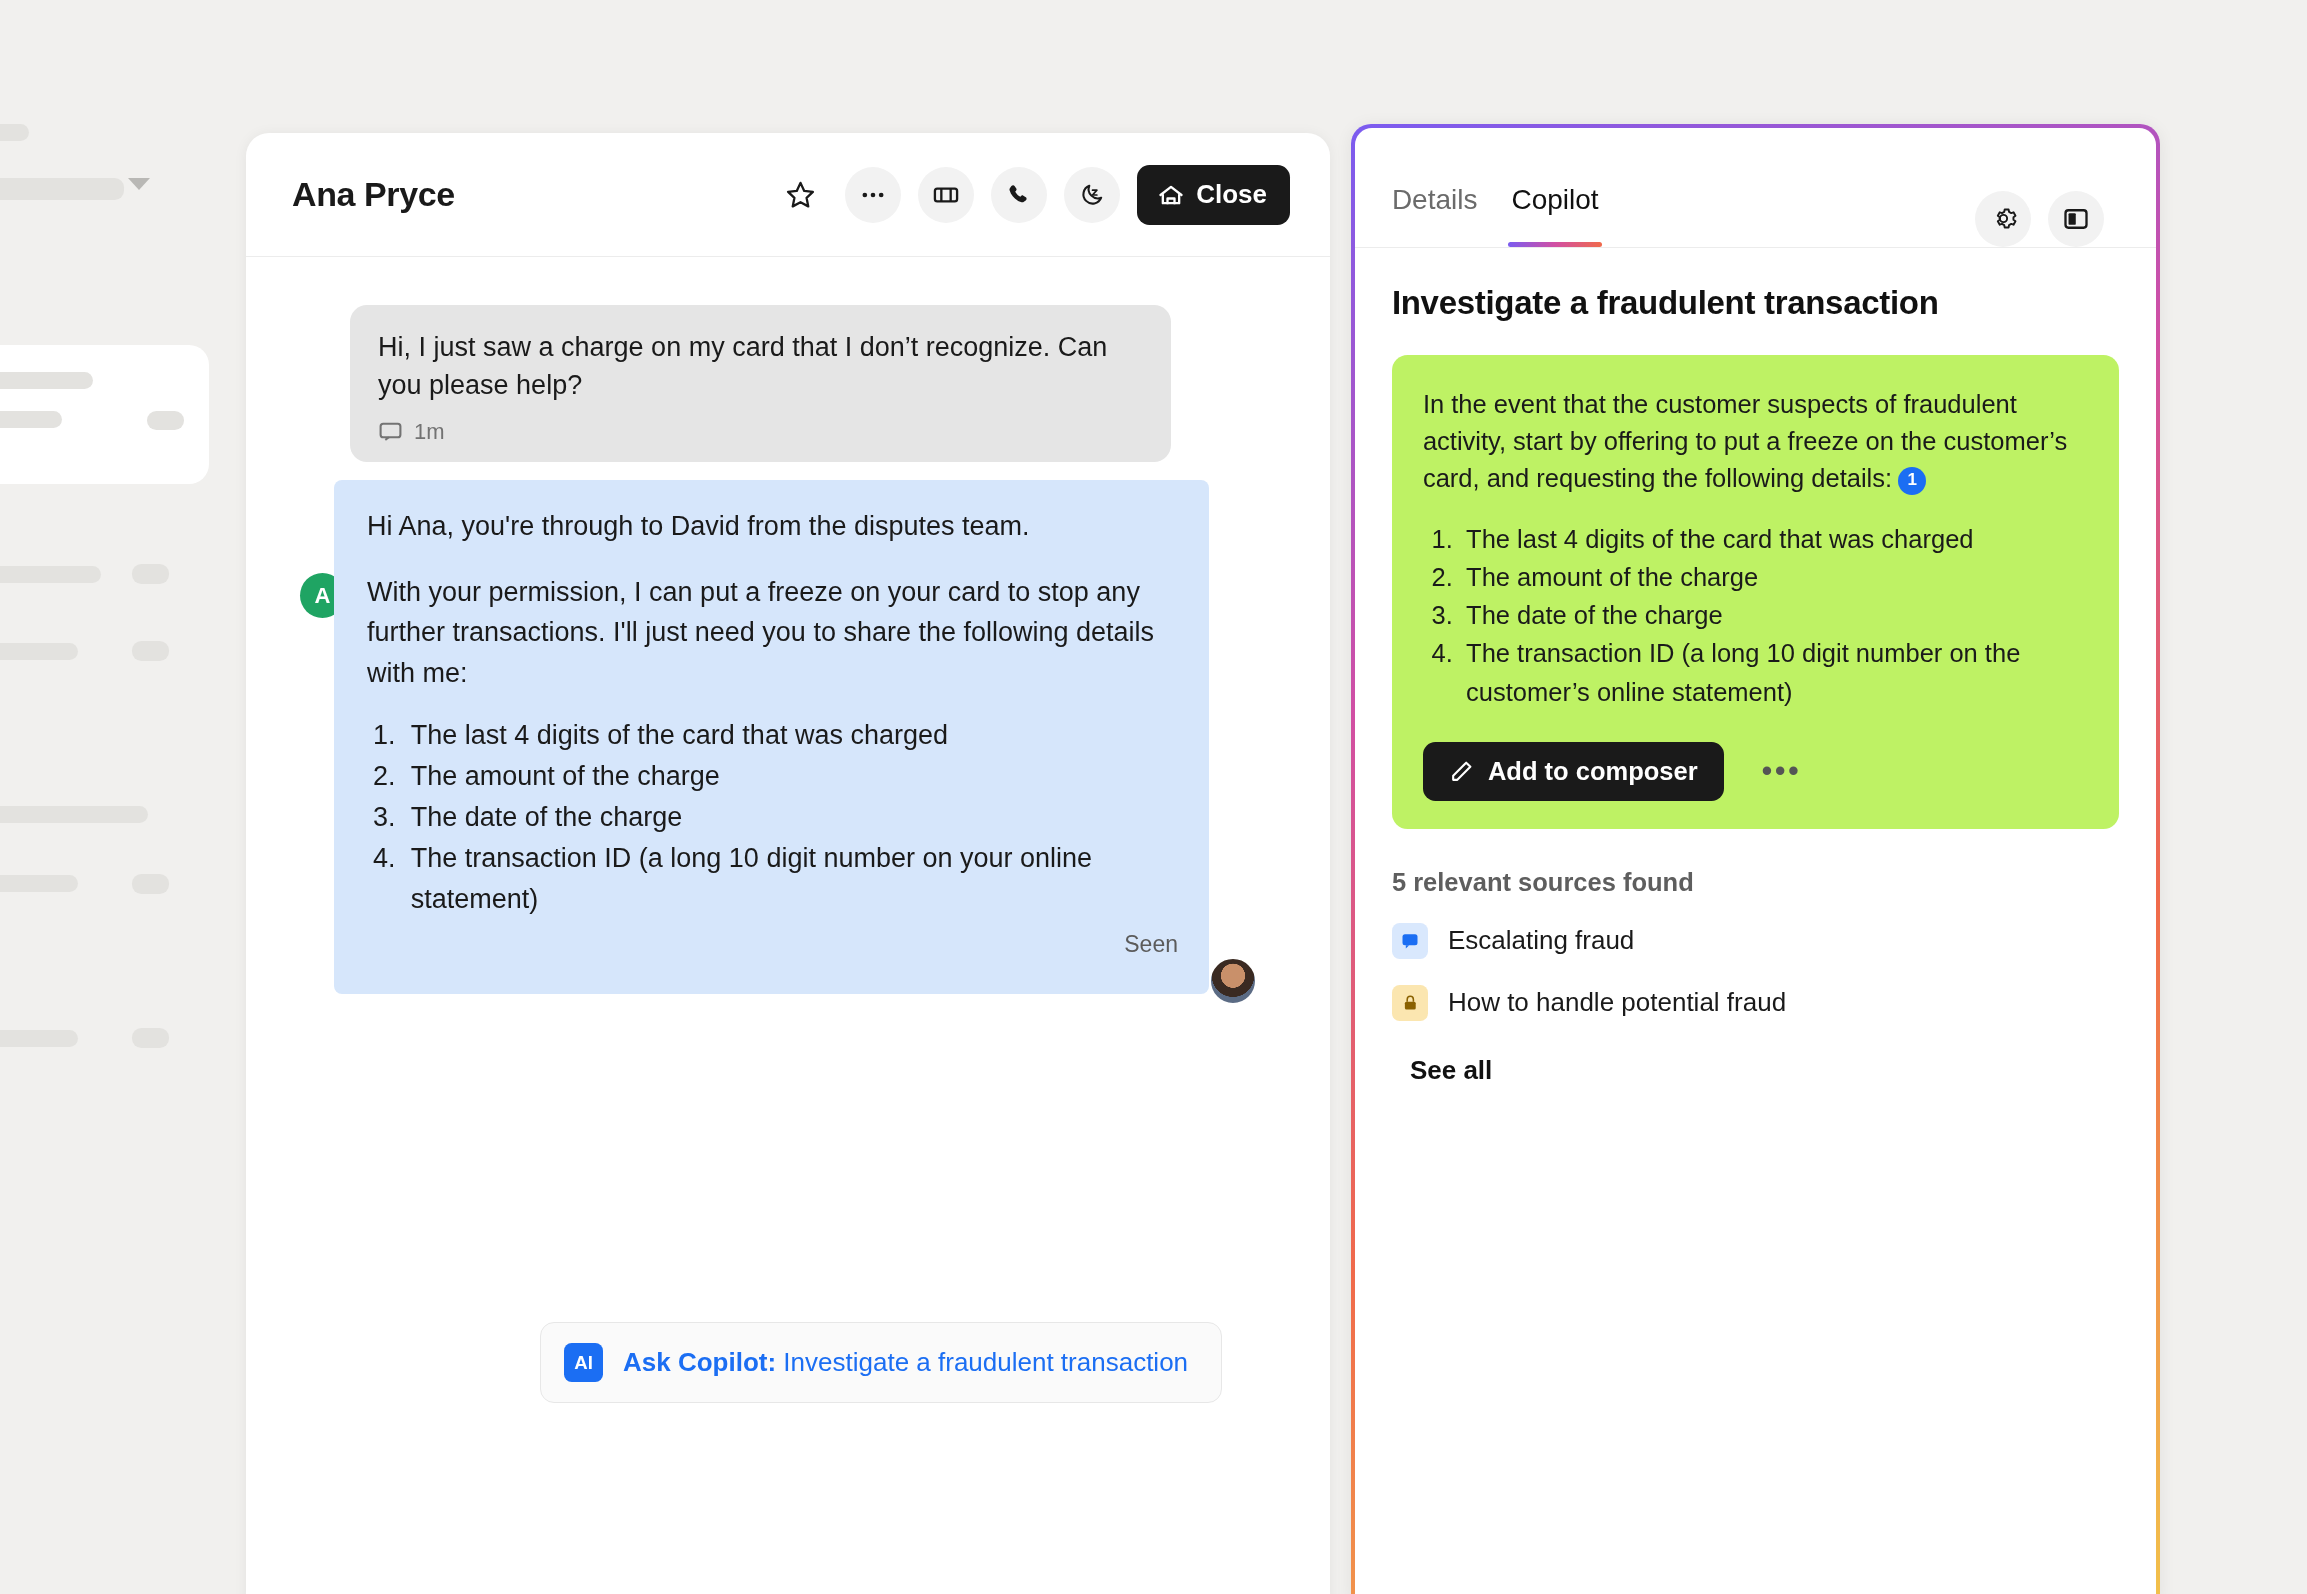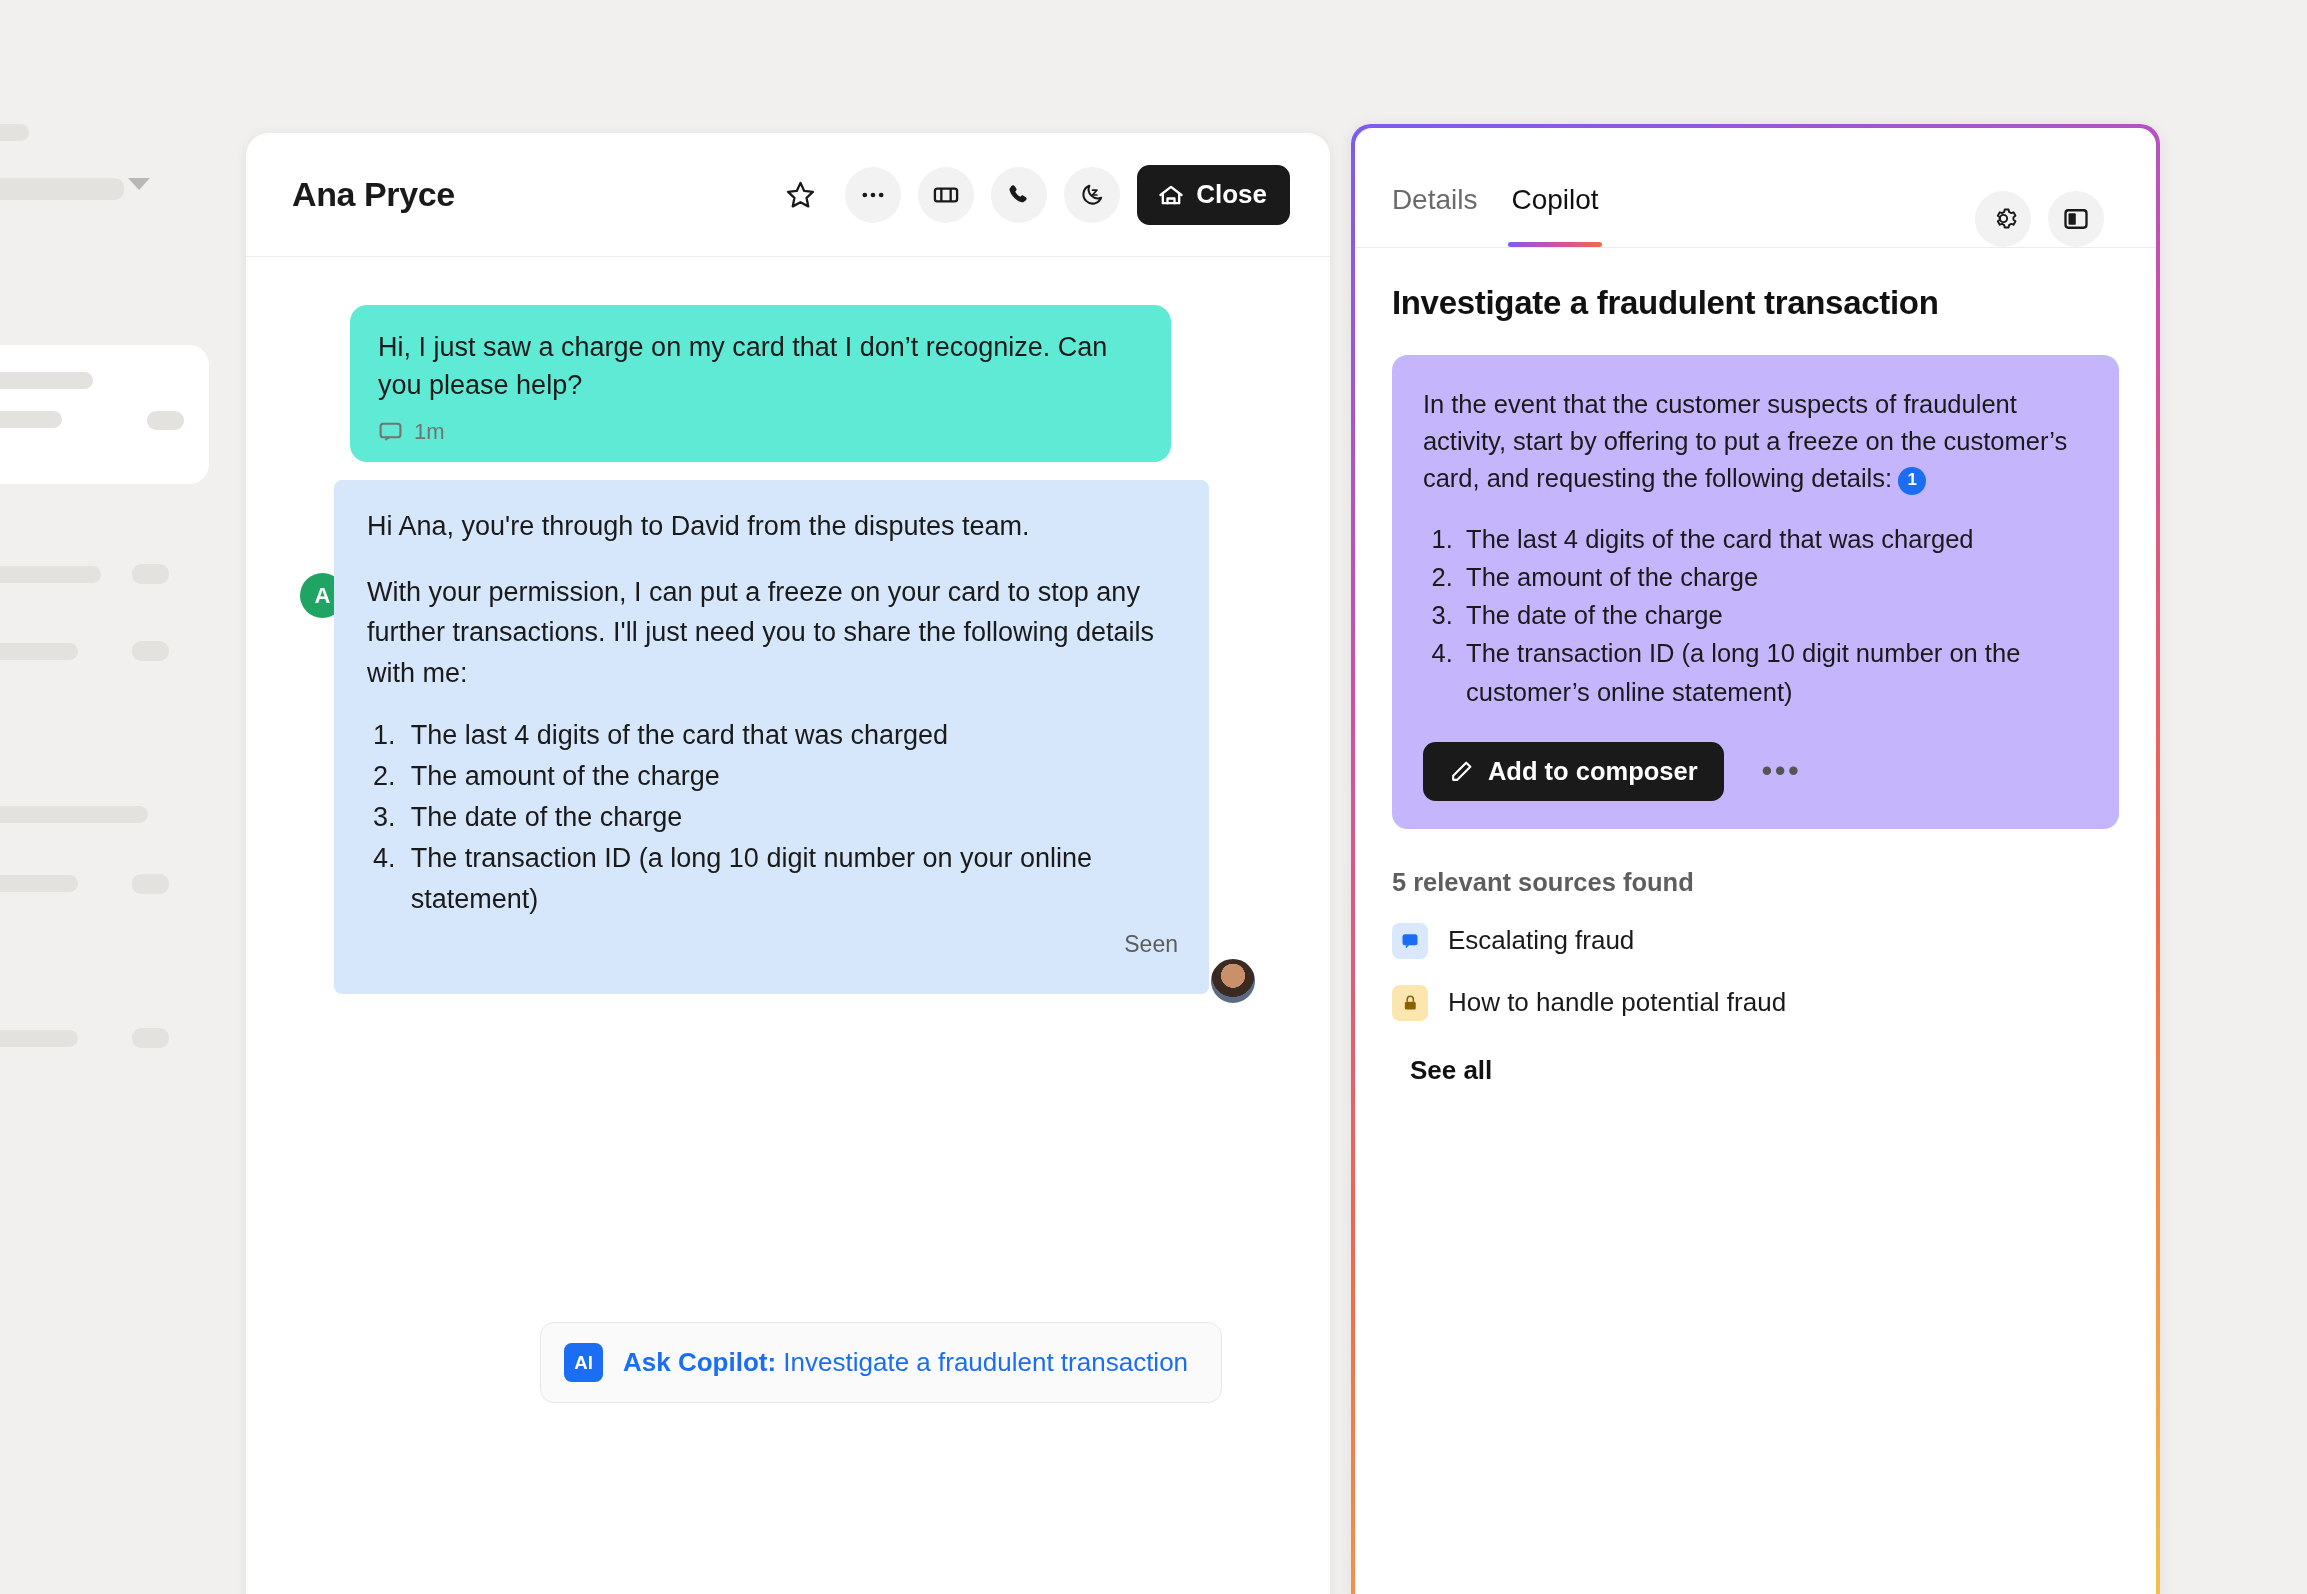--- a/index.html
+++ b/index.html
@@ -47,21 +47,21 @@
 
   .thread { padding: 48px 54px 0 54px; position: relative; height: 1192px; }
 
   .msg-row { display: flex; align-items: flex-end; gap: 17px; }
   .avatar-sm {
     width: 45px; height: 45px; border-radius: 50%; background: #1fa463; color: #fff;
     display: flex; align-items: center; justify-content: center; font-size: 22px; font-weight: 700;
     flex: 0 0 auto; margin-bottom: 4.6px;
   }
   .bubble-in {
-    background: #5eead4; border-radius: 17px; padding: 23px 28px 17px 28px; max-width: 821px;
+    background: #e5e5e5; border-radius: 17px; padding: 23px 28px 17px 28px; max-width: 821px;
     margin-left: 50px;
   }
   .bubble-in p { font-size: 27px; line-height: 1.42; color: #1a1a1a; }
   .meta { display: flex; align-items: center; gap: 11px; margin-top: 14px; color: #737373; font-size: 22px; }
 
   .bubble-out {
     background: #d6e6fb; border-radius: 8px; padding: 26px 31px 36px 33px; margin: 18.6px 0 0 34px;
     max-width: 875px; position: relative;
   }
   .bubble-out p { font-size: 27px; line-height: 1.5; color: #1a1a1a; }
@@ -109,21 +109,21 @@
   .cp-tab.active { color: #111; font-weight: 400; }
   .cp-tab.active::after {
     content: ""; position: absolute; left: -3.1px; right: -3.1px; bottom: 0; height: 5.4px; border-radius: 3.1px;
     background: linear-gradient(90deg,#7b5cf0,#d14fa3,#f06a4b);
   }
   .cp-head-actions { margin-left: auto; display: flex; gap: 17px; }
 
   .cp-body { padding: 36px 37px 0 37px; }
   .cp-title { font-size: 33px; font-weight: 700; color: #111; letter-spacing: -0.3px; }
 
-  .cp-card { background: #c4b5fd; border-radius: 15.5px; padding: 31px 31px 28px 31px; margin-top: 33px; }
+  .cp-card { background: #bef264; border-radius: 15.5px; padding: 31px 31px 28px 31px; margin-top: 33px; }
   .cp-card p { font-size: 25.5px; line-height: 1.46; color: #1a1a1a; }
   .cite {
     display: inline-flex; align-items: center; justify-content: center;
     width: 28px; height: 28px; border-radius: 50%; background: #1b6ef3; color: #fff;
     font-size: 17px; font-weight: 700; vertical-align: middle; margin-left: 6.2px;
   }
   .cp-card ol { margin: 22px 0 0 37px; }
   .cp-card li { font-size: 25.5px; line-height: 1.5; color: #1a1a1a; padding-left: 6.2px; }
 
   .cp-card-actions { display: flex; align-items: center; gap: 38px; margin-top: 31px; }

